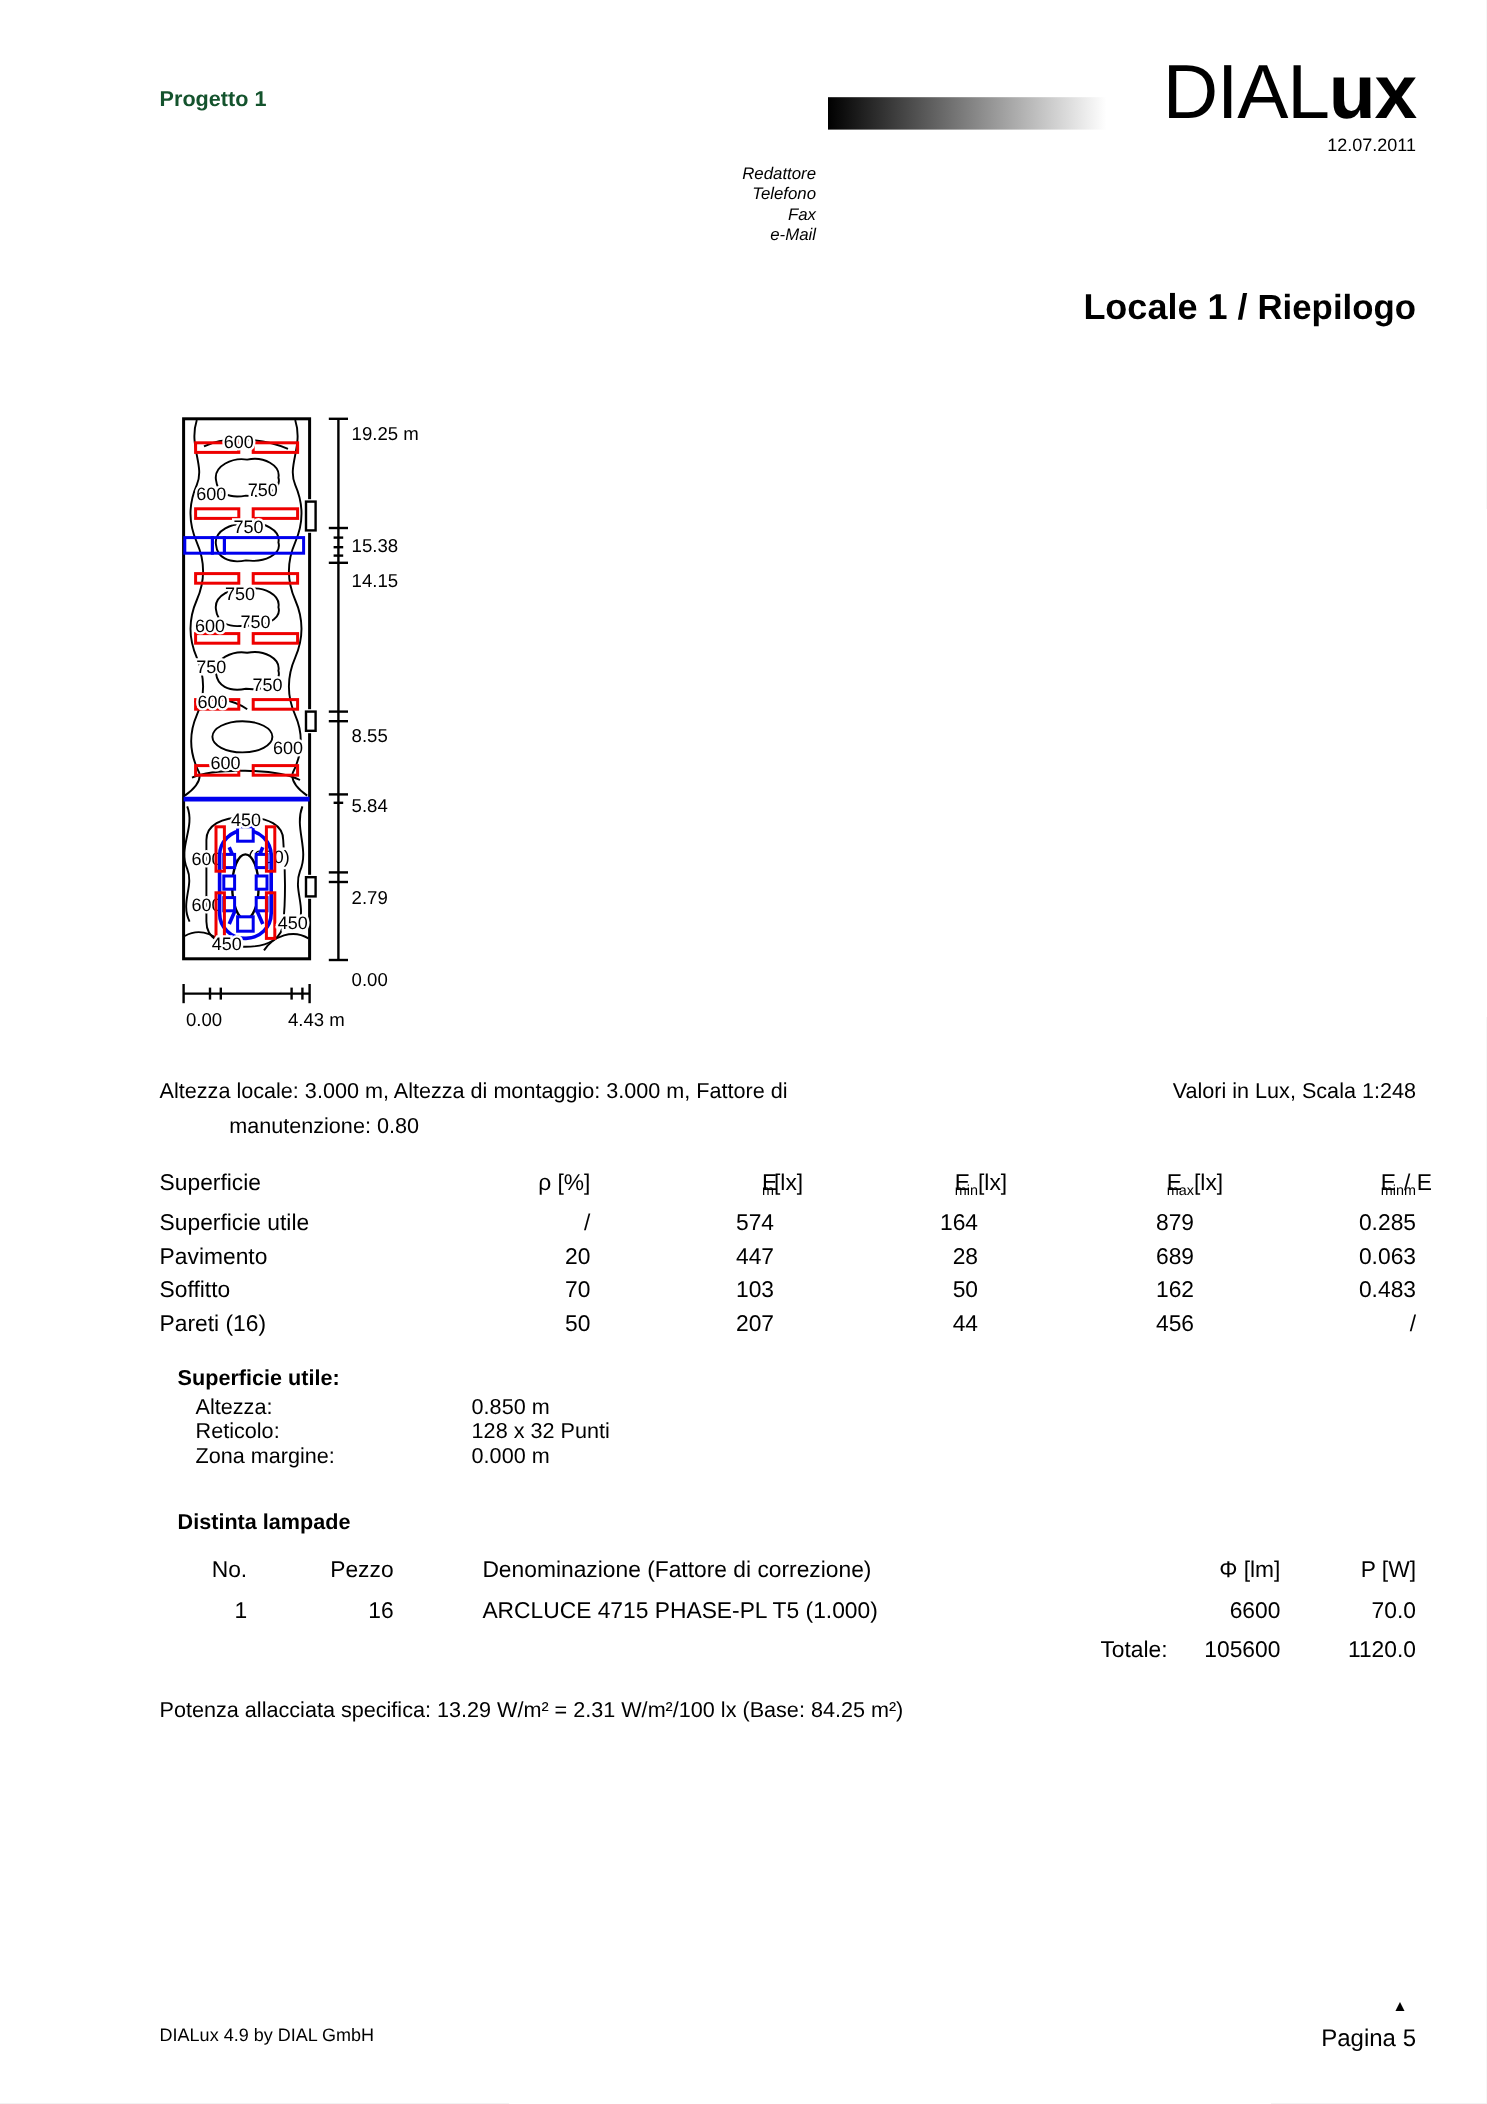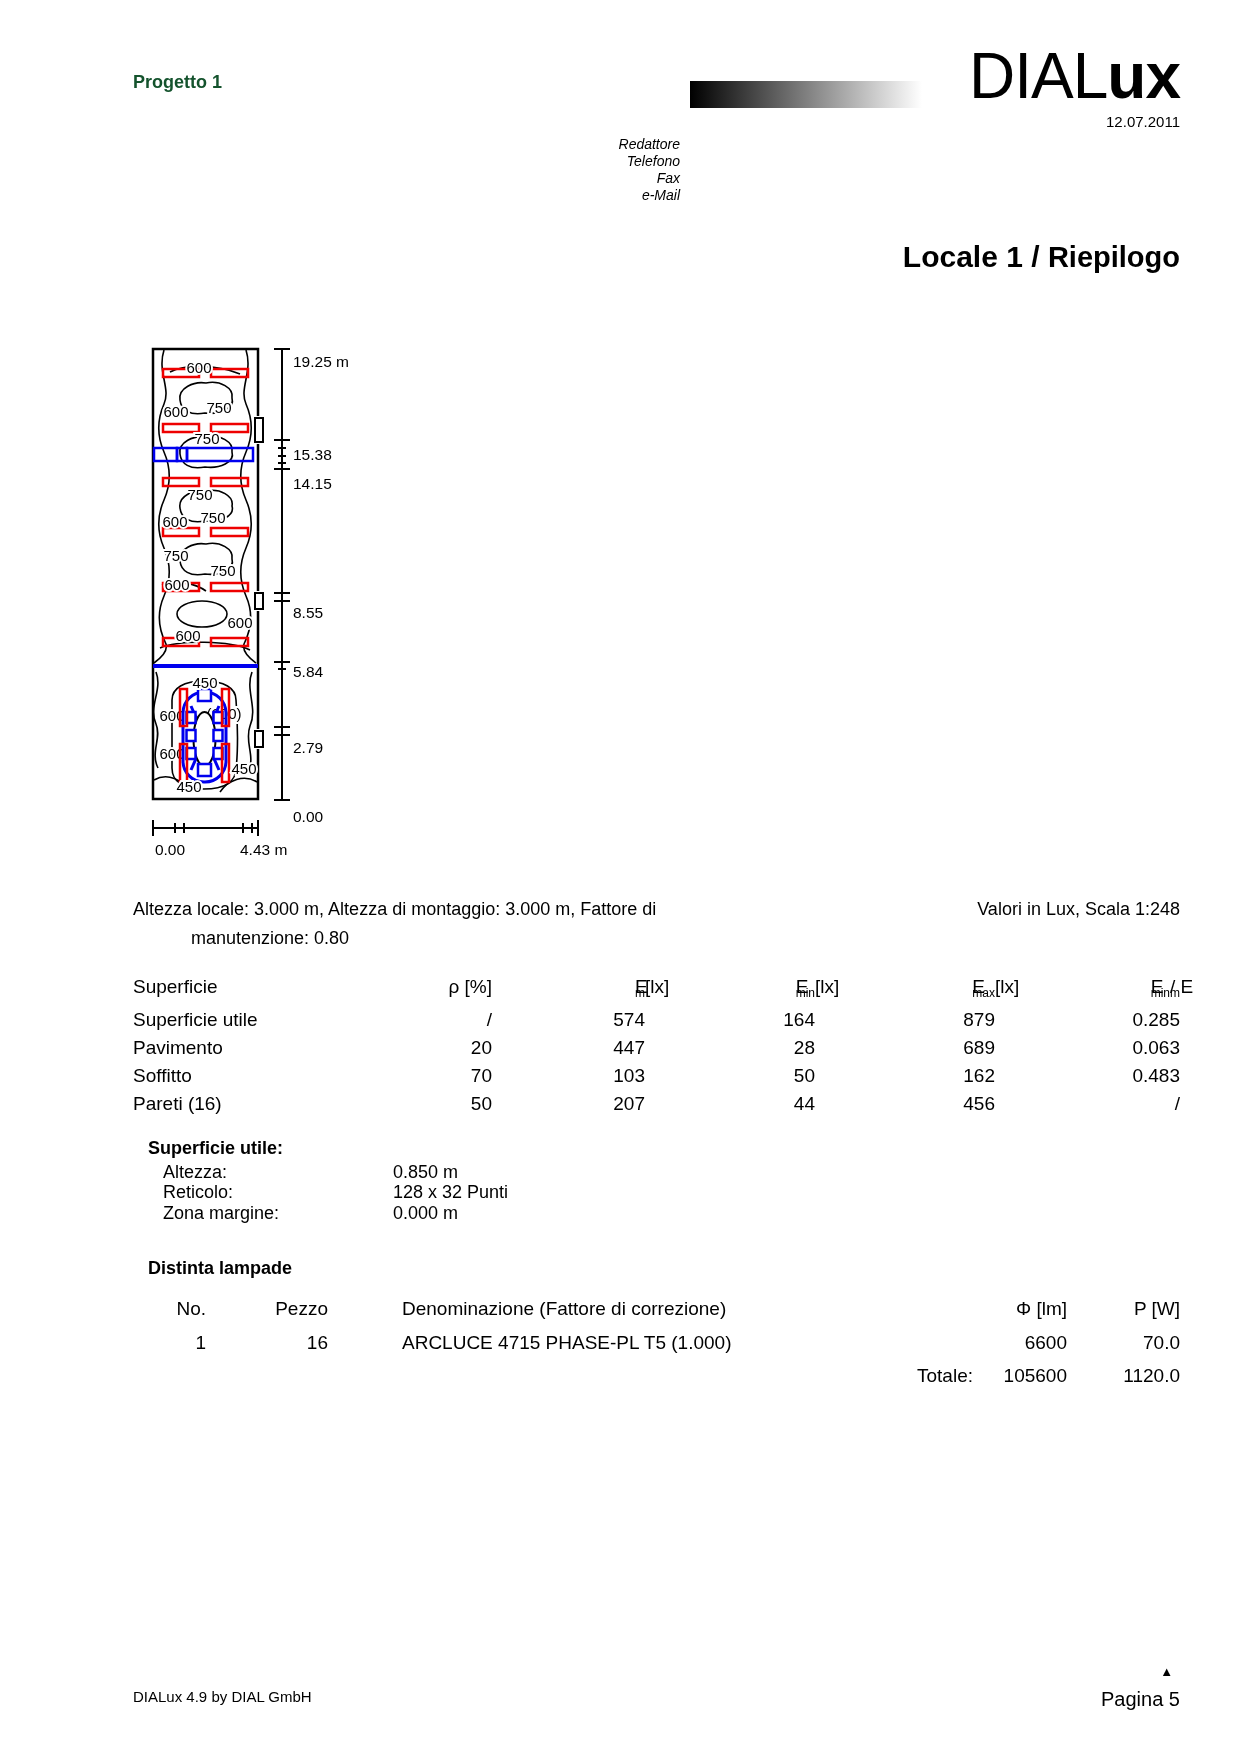--- a/index.html
+++ b/index.html
@@ -285,18 +285,19 @@
     <span class="lc-denom">ARCLUCE 4715 PHASE-PL T5 (1.000)</span>
     <span class="lc-flux">6600</span>
     <span class="lc-pow">70.0</span>
   </div>
   <div class="lrow" style="top:1365px;">
     <span class="lc-tot">Totale:</span>
     <span class="lc-flux">105600</span>
     <span class="lc-pow">1120.0</span>
   </div>
 
+  <div class="abs potenza">Potenza allacciata specifica: 13.29 W/m² = 2.31 W/m²/100 lx (Base: 84.25 m²)</div>
 
   <div class="abs footer-l">DIALux 4.9 by DIAL GmbH</div>
   <div class="abs up-arrow">▲</div>
   <div class="abs footer-r">Pagina 5</div>
 
 </div>
 
 </body></html>

